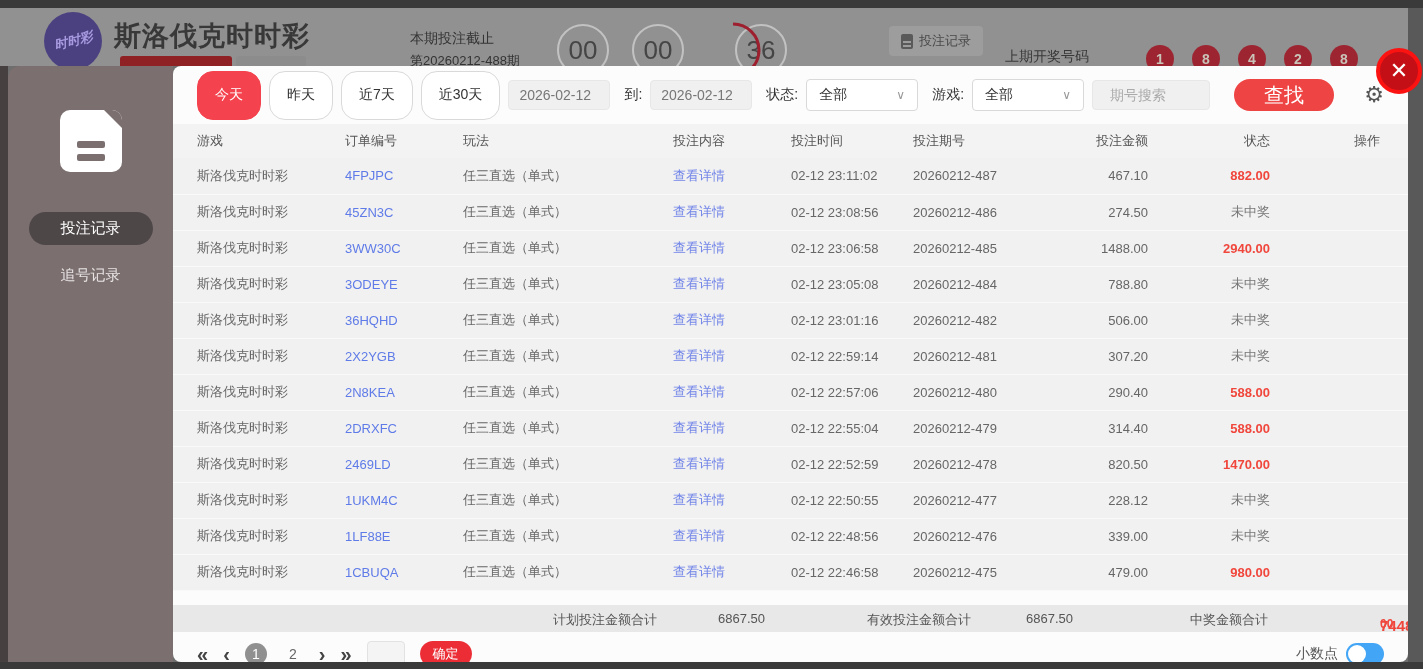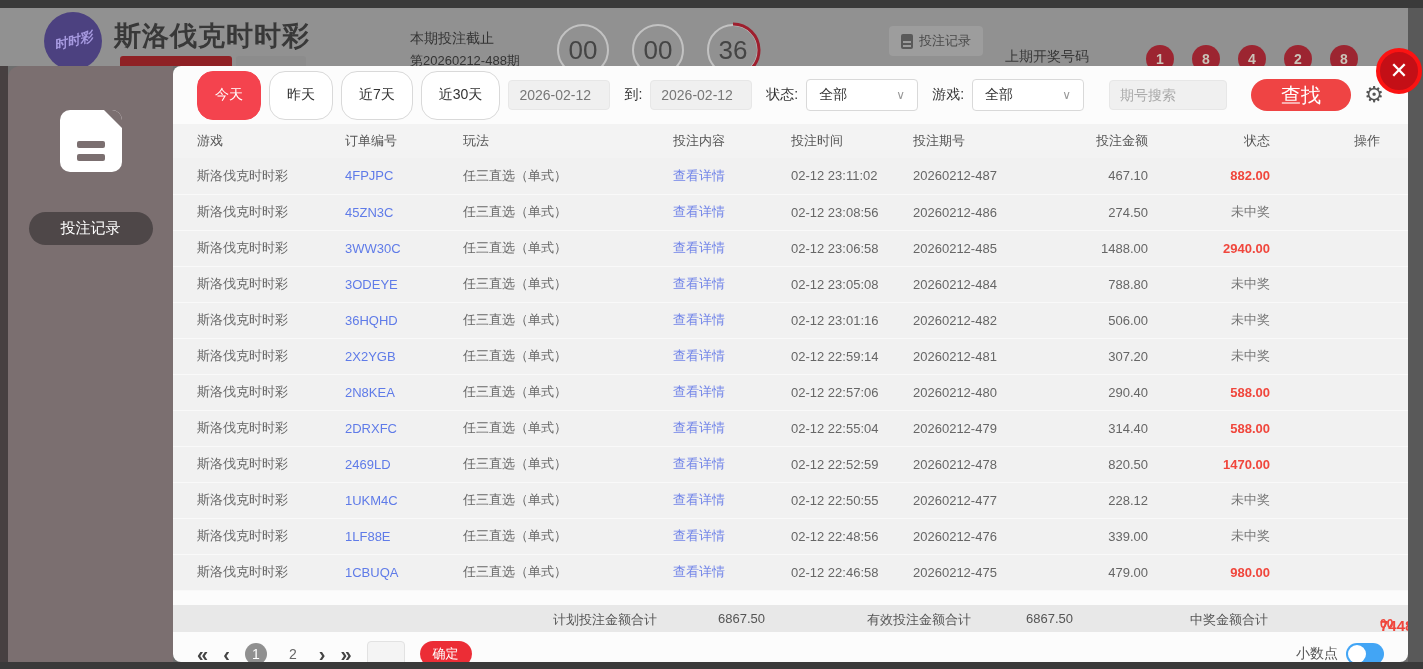--- a/index.html
+++ b/index.html
@@ -16,21 +16,21 @@
   .logo { position:absolute; left:44px; top:4px; width:58px; height:58px; border-radius:50%;
           background:#4c4180; display:flex; align-items:center; justify-content:center; }
   .logo span { color:#a79ae0; font-size:13px; font-style:italic; font-weight:bold; transform:rotate(-14deg); }
   .bd-title { position:absolute; left:114px; top:10px; font-size:27px; font-weight:bold; color:#383838; letter-spacing:1px; }
   .bd-btn-red { position:absolute; left:120px; top:48px; width:112px; height:10px; background:#8f2125; border-radius:3px 3px 0 0; }
   .bd-btn-gray { position:absolute; left:236px; top:48px; width:70px; height:10px; background:#8c8c8c; border-radius:3px 3px 0 0; }
   .deadline-label { position:absolute; left:410px; top:22px; font-size:14px; color:#333; }
   .deadline-issue { position:absolute; left:410px; top:44px; font-size:13px; color:#333; }
   .cd-circle { position:absolute; top:16px; width:52px; height:52px; border:2px solid #c2c2c2; border-radius:50%;
                display:flex; align-items:center; justify-content:center; font-size:26px; color:#454545; }
-  .cd-0 { left:557px; } .cd-1 { left:632px; } .cd-2 { left:707px; }
+  .cd-0 { left:557px; } .cd-1 { left:632px; } .cd-2 { left:735px; }
   .cd-arc { position:absolute; left:704px; top:13px; pointer-events:none; }
   .bd-record-btn { position:absolute; left:889px; top:18px; width:94px; height:30px; background:#9d9d9d; border-radius:4px;
                    display:flex; align-items:center; justify-content:center; gap:6px; font-size:13px; color:#4a4a4a; }
   .mini-doc { width:12px; height:15px; background:#5a5a5a; border-radius:2px; position:relative; }
   .mini-doc::after { content:""; position:absolute; left:2px; top:7px; width:8px; height:2px; background:#9d9d9d; box-shadow:0 4px 0 #9d9d9d; }
   .lastdraw-label { position:absolute; left:1005px; top:40px; font-size:14px; color:#383838; }
   .balls { position:absolute; left:1146px; top:37px; display:flex; gap:18px; }
   .ball { width:28px; height:28px; border-radius:50%; background:#9c2531; color:#cac3b8;
           display:flex; align-items:center; justify-content:center; font-size:14px; font-weight:bold; }
 
@@ -54,21 +54,21 @@
   .qbtn { height:49px; padding:0 17px; border-radius:16px; border:1px solid #d9d9d9; background:#fff;
           color:#333; font-size:14px; cursor:pointer; font-family:inherit; }
   .qbtn.active { background:#f4434e; border-color:#f4434e; color:#fff; }
   .date-input { width:102px; height:30px; background:#f0f0f0; border:1px solid #e7e7e7; border-radius:4px;
                 color:#777; font-size:14px; padding:0 10px; font-family:inherit; }
   .flabel { font-size:14px; color:#333; margin-left:6px; }
   .fselect { width:112px; height:32px; border:1px solid #d9d9d9; border-radius:4px; background:#fff;
              display:flex; align-items:center; justify-content:space-between; padding:0 12px; font-size:14px; color:#333; }
   .fselect .chev { color:#999; font-size:12px; }
   .search-input { width:118px; height:30px; background:#f0f0f0; border:1px solid #e7e7e7; border-radius:4px;
-                  font-size:14px; padding:0 10px; font-family:inherit; color:#555;margin-left:17px; }
+                  font-size:14px; padding:0 17px; font-family:inherit; color:#555; }
   .search-input::placeholder { color:#aaa; }
   .find-btn { width:100px; height:32px; border:none; border-radius:17px; background:#ef4444; color:#fff;
               font-size:20px; margin-left:16px; cursor:pointer; font-family:inherit; }
   .gear { margin-left:auto; font-size:22px; color:#555; cursor:pointer; line-height:1; }
 
   table { width:1235px; border-collapse:collapse; table-layout:fixed; }
   thead th { height:34px; background:#f3f3f3; font-weight:normal; font-size:13px; color:#555; text-align:left; }
   tbody td { height:36px; font-size:13px; color:#666; background:#f1f1f1; border-bottom:1px solid #f9f9f9; }
   .c0 { padding-left:24px; }
   .c6,.c7,.c8 { text-align:right; }
@@ -143,20 +143,21 @@
   <div class="right-strip"></div>
   <div class="bottom-strip"></div>
 
   <div class="sidebar">
     <div class="doc-icon">
       <div class="fold"></div>
       <div class="bar bar1"></div>
       <div class="bar bar2"></div>
     </div>
     <div class="side-item active">投注记录</div>
+    <div class="side-item">追号记录</div>
   </div>
 
   <div class="modal">
 
     <div class="filter-bar">
       <span id="quick-filters" style="display:flex;gap:8px;">
           <button class="qbtn active">今天</button>
           <button class="qbtn">昨天</button>
           <button class="qbtn">近7天</button>
           <button class="qbtn">近30天</button>

